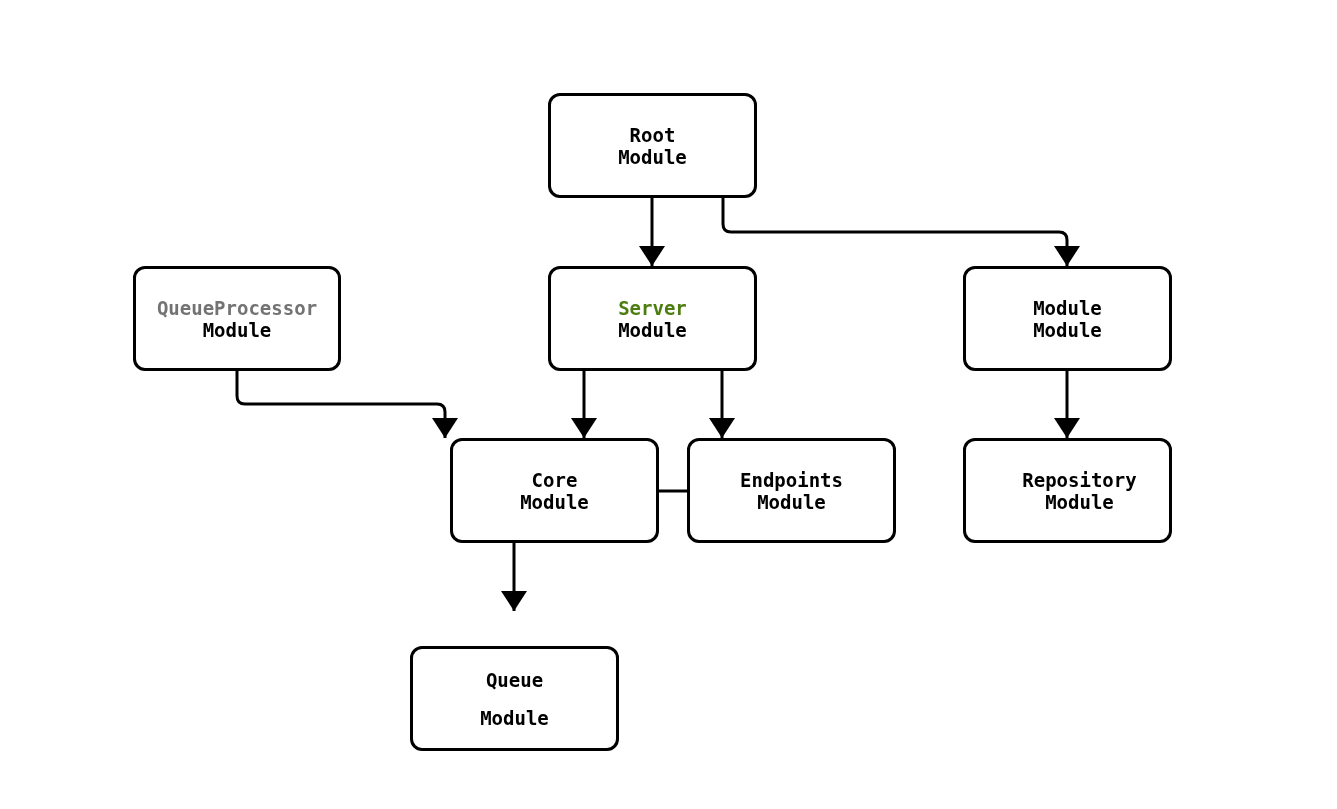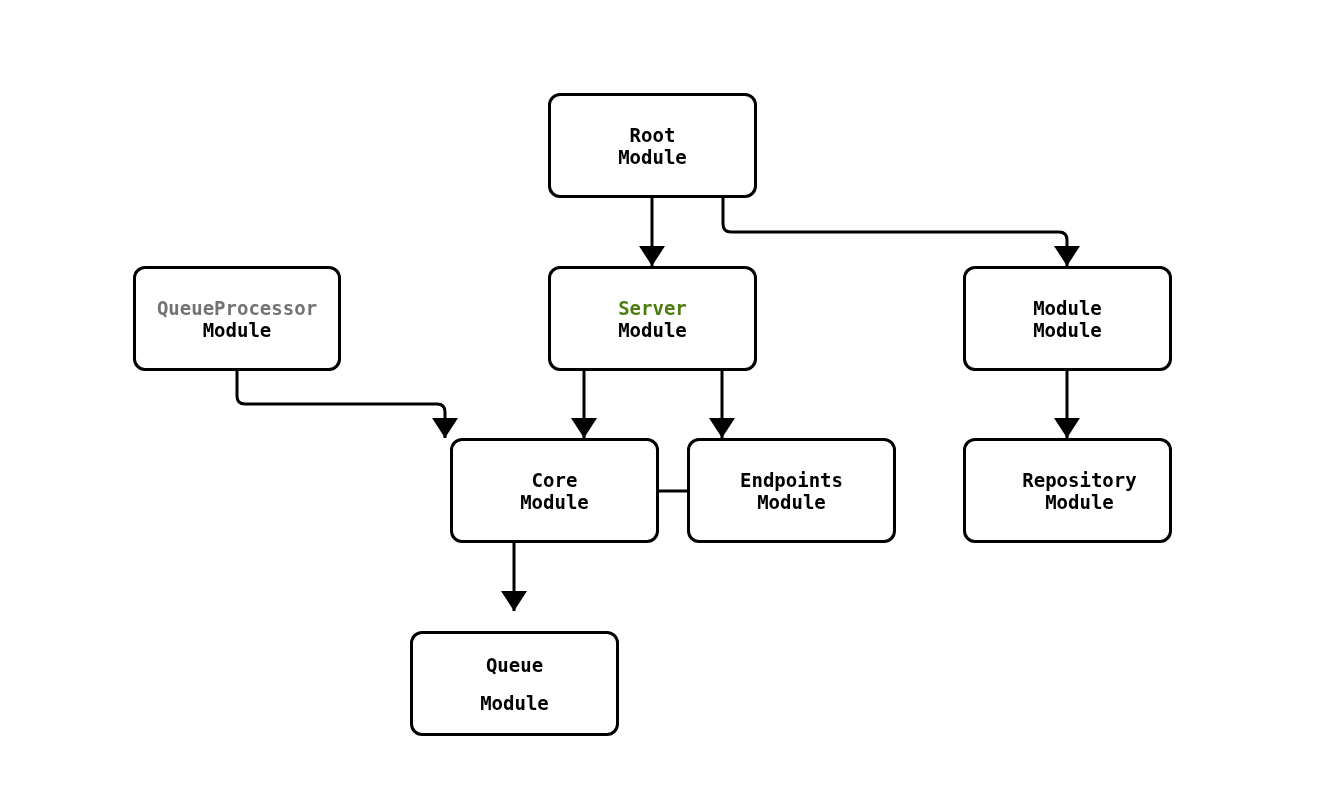--- a/index.html
+++ b/index.html
@@ -99,18 +99,18 @@
         <span style="color: rgb(0, 0, 0);">Module</span>
       </div>
       <div class="node" style="left: 687px; top: 438px; width: 209px; height: 105px; background: rgb(255, 255, 255); border-color: rgb(0, 0, 0);">
         <span style="color: rgb(0, 0, 0);">Endpoints</span>
         <span style="color: rgb(0, 0, 0);">Module</span>
       </div>
       <div class="node" style="left: 963px; top: 438px; width: 209px; height: 105px; background: rgb(255, 255, 255); border-color: rgb(0, 0, 0); padding-left: 24px;">
         <span style="color: rgb(0, 0, 0);">Repository</span>
         <span style="color: rgb(0, 0, 0);">Module</span>
       </div>
-      <div class="node" style="left: 410px; top: 631px; width: 209px; height: 105px; background: rgb(255, 255, 255); border-color: rgb(0, 0, 0); gap: 16px;">
+      <div class="node" style="left: 410px; top: 646px; width: 209px; height: 105px; background: rgb(255, 255, 255); border-color: rgb(0, 0, 0); gap: 16px;">
         <span style="color: rgb(0, 0, 0);">Queue</span>
         <span style="color: rgb(0, 0, 0);">Module</span>
       </div>
     </div>
 </div>
 
 </body></html>

